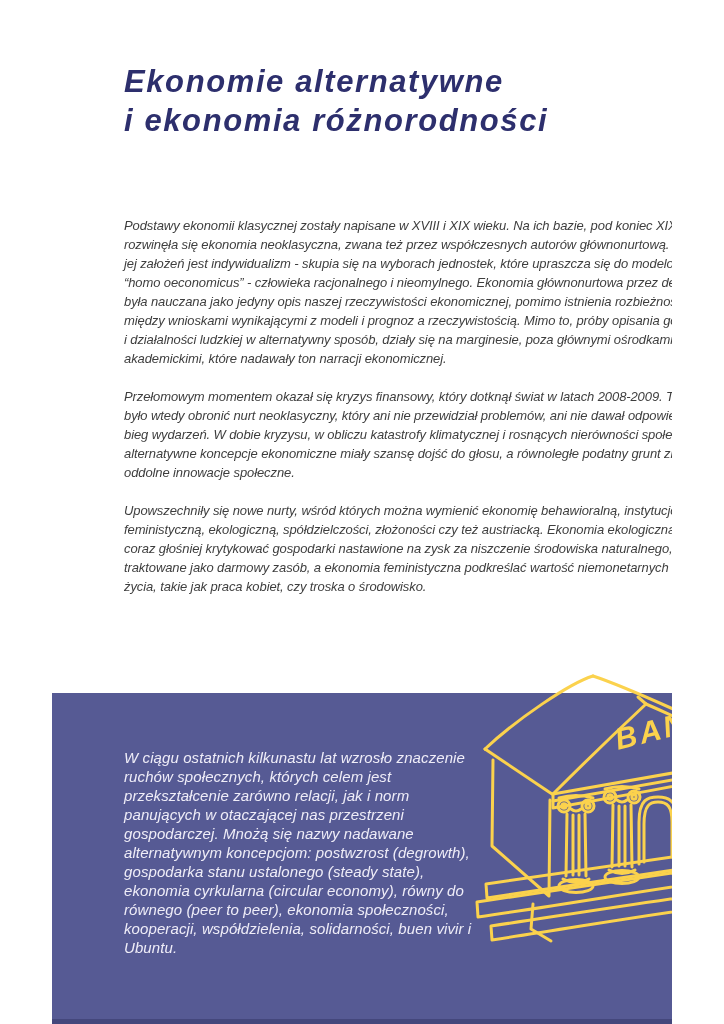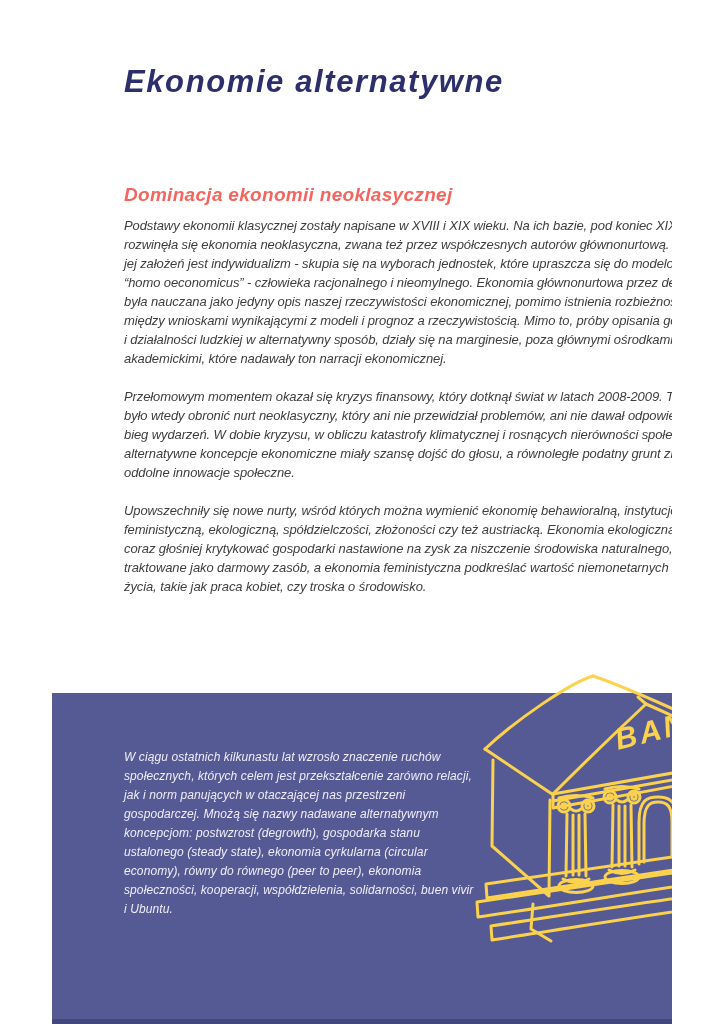--- a/index.html
+++ b/index.html
@@ -54,21 +54,21 @@
     height: 331px;
     background: var(--panel-bg, #565a94);
   }
   .panel-paragraph {
     position: absolute;
     left: 72px;
     top: 55px;
     width: 352px;
     margin: 0;
     color: var(--panel-text, #efedf8);
-    font-size: 12px;
+    font-size: 15px;
     line-height: 19px;
     letter-spacing: 0.1px;
   }
   .panel-bottom-strip {
     position: absolute;
     left: 0;
     bottom: 0;
     width: 100%;
     height: 5px;
     background: var(--panel-bottom, #44477c);
@@ -82,23 +82,23 @@
   }
   .bank-illustration svg { display: block; }
 </style>
 </head>
 <body>
 
 <div class="page">
 
   <h1 class="doc-title">
     <span>Ekonomie alternatywne</span><br>
+    <span>i ekonomia różnorodności</span>
   </h1>
 
-  <h2 class="section-heading">Dominacja ekonomii neoklasycznej</h2>
 
   <main class="doc-body">
     <p>Podstawy ekonomii klasycznej zostały napisane w XVIII i XIX wieku. Na ich bazie, pod koniec XIX wieku, rozwinęła się ekonomia neoklasyczna, zwana też przez współczesnych autorów głównonurtową. Jednym z jej założeń jest indywidualizm - skupia się na wyborach jednostek, które upraszcza się do modelowego “homo oeconomicus” - człowieka racjonalnego i nieomylnego. Ekonomia głównonurtowa przez dekady była nauczana jako jedyny opis naszej rzeczywistości ekonomicznej, pomimo istnienia rozbieżności między wnioskami wynikającymi z modeli i prognoz a rzeczywistością. Mimo to, próby opisania gospodarki i działalności ludzkiej w alternatywny sposób, działy się na marginesie, poza głównymi ośrodkami akademickimi, które nadawały ton narracji ekonomicznej.</p>
     <p>Przełomowym momentem okazał się kryzys finansowy, który dotknął świat w latach 2008-2009. Trudno było wtedy obronić nurt neoklasyczny, który ani nie przewidział problemów, ani nie dawał odpowiedzi na bieg wydarzeń. W dobie kryzysu, w obliczu katastrofy klimatycznej i rosnących nierówności społecznych, alternatywne koncepcje ekonomiczne miały szansę dojść do głosu, a równoległe podatny grunt znalazły oddolne innowacje społeczne.</p>
     <p>Upowszechniły się nowe nurty, wśród których można wymienić ekonomię behawioralną, instytucjonalną, feministyczną, ekologiczną, spółdzielczości, złożoności czy też austriacką. Ekonomia ekologiczna mogła coraz głośniej krytykować gospodarki nastawione na zysk za niszczenie środowiska naturalnego, które jest traktowane jako darmowy zasób, a ekonomia feministyczna podkreślać wartość niemonetarnych aspektów życia, takie jak praca kobiet, czy troska o środowisko.</p>
   </main>
 
   <section class="highlight-panel">
     <p class="panel-paragraph">W ciągu ostatnich kilkunastu lat wzrosło znaczenie ruchów społecznych, których celem jest przekształcenie zarówno relacji, jak i norm panujących w otaczającej nas przestrzeni gospodarczej. Mnożą się nazwy nadawane alternatywnym koncepcjom: postwzrost (degrowth), gospodarka stanu ustalonego (steady state), ekonomia cyrkularna (circular economy), równy do równego (peer to peer), ekonomia społeczności, kooperacji, współdzielenia, solidarności, buen vivir i Ubuntu.</p>
     <div class="panel-bottom-strip"></div>

